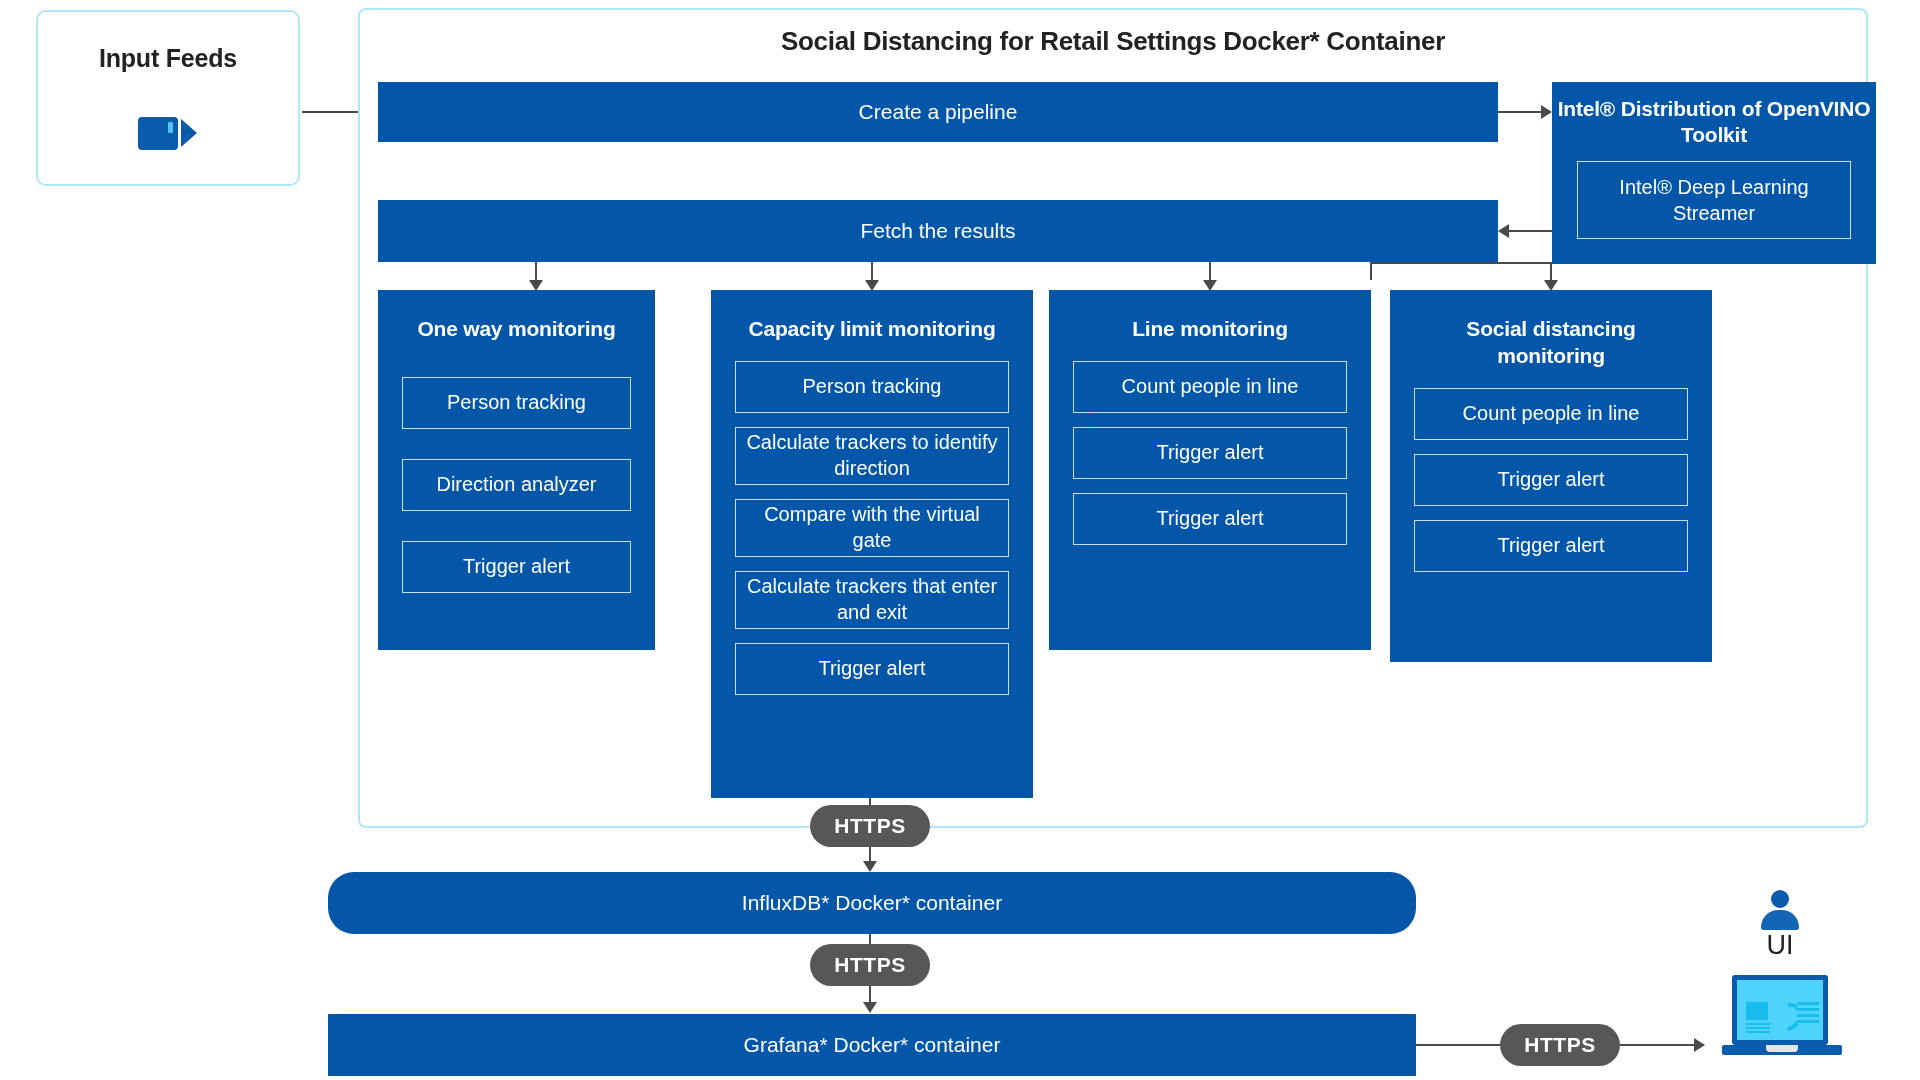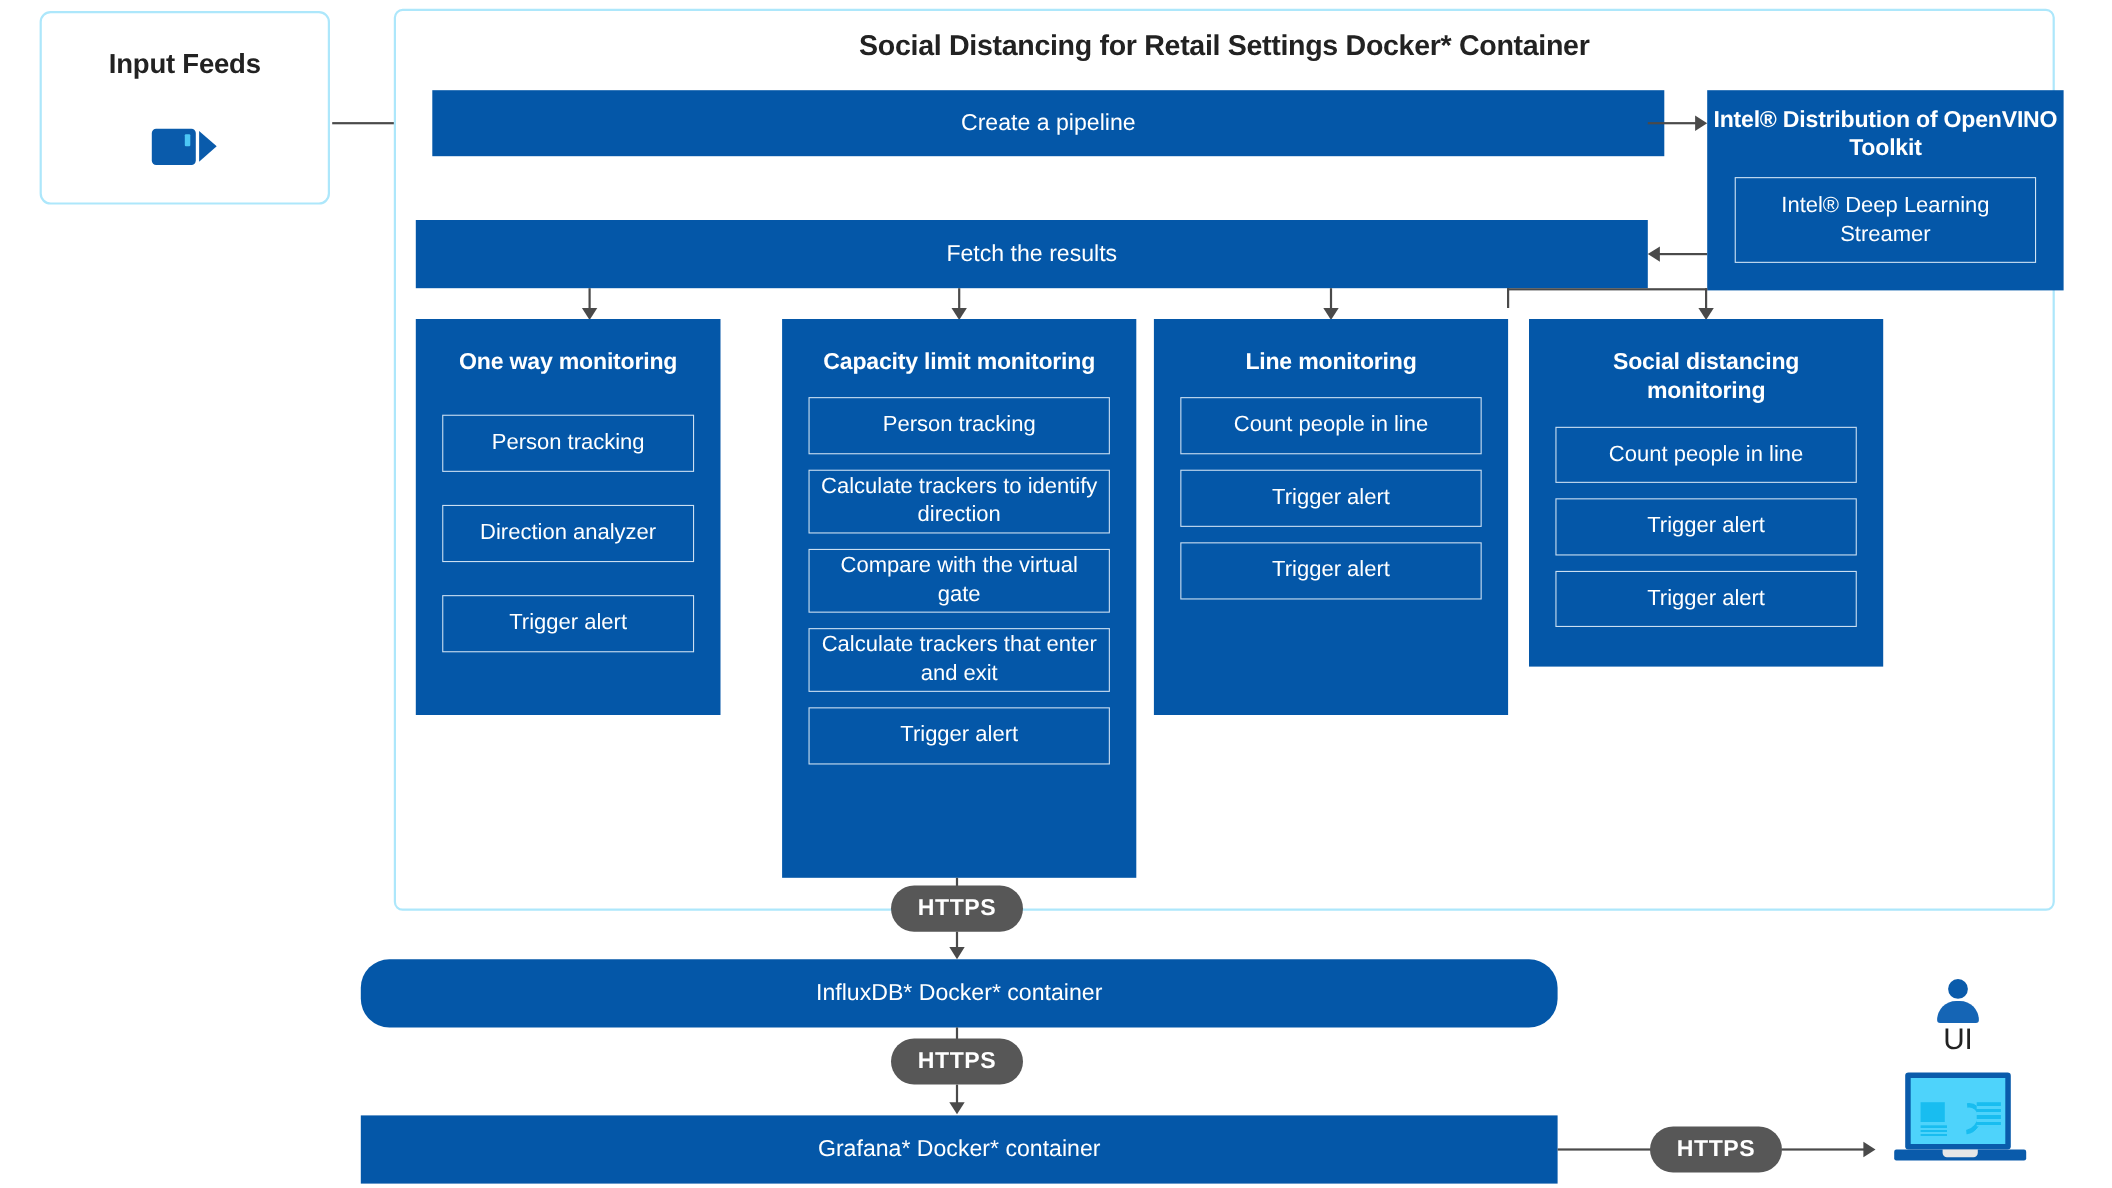--- a/index.html
+++ b/index.html
@@ -33,21 +33,21 @@
   .main-title{
     left:358px;top:26px;width:1510px;text-align:center;
     font-size:26px;font-weight:600;color:#222;letter-spacing:-0.3px;
   }
 
   
   .bar{
     background:#0457a8;color:#fff;display:flex;align-items:center;justify-content:center;
     font-size:21px;font-weight:400;
   }
-  .bar-pipeline{left:378px;top:82px;width:1120px;height:60px;margin-left:15px;}
+  .bar-pipeline{left:378px;top:82px;width:1120px;height:60px;}
   .bar-fetch{left:378px;top:200px;width:1120px;height:62px;}
 
   
   .openvino{
     left:1552px;top:82px;width:324px;height:182px;background:#0457a8;
     display:flex;flex-direction:column;align-items:center;padding-top:14px;
   }
   .openvino .ov-title{
     color:#fff;font-size:21px;font-weight:700;text-align:center;line-height:1.26;letter-spacing:-0.2px;
   }
@@ -67,21 +67,21 @@
     width:100%;border:1.3px solid #cbdff2;color:#fff;font-size:20px;line-height:1.28;
     text-align:center;display:flex;align-items:center;justify-content:center;
     margin-bottom:14px;box-sizing:border-box;padding:4px 6px;
   }
   .cell.h1{height:52px;}
   .cell.h2{height:58px;}
 
   .col-a{left:378px;top:290px;width:277px;height:360px;gap:16px;}
   .col-b{left:711px;top:290px;width:322px;height:508px;}
   .col-c{left:1049px;top:290px;width:322px;height:360px;}
-  .col-d{left:1390px;top:290px;width:322px;height:316px;}
+  .col-d{left:1390px;top:290px;width:322px;height:372px;}
 
   
   .bar-influx{left:328px;top:872px;width:1088px;height:62px;border-radius:26px;}
   .bar-grafana{left:328px;top:1014px;width:1088px;height:62px;}
 
   
   .pill{
     background:#575757;color:#fff;border-radius:22px;
     display:flex;align-items:center;justify-content:center;
     font-size:21px;font-weight:700;letter-spacing:0.5px;height:42px;

